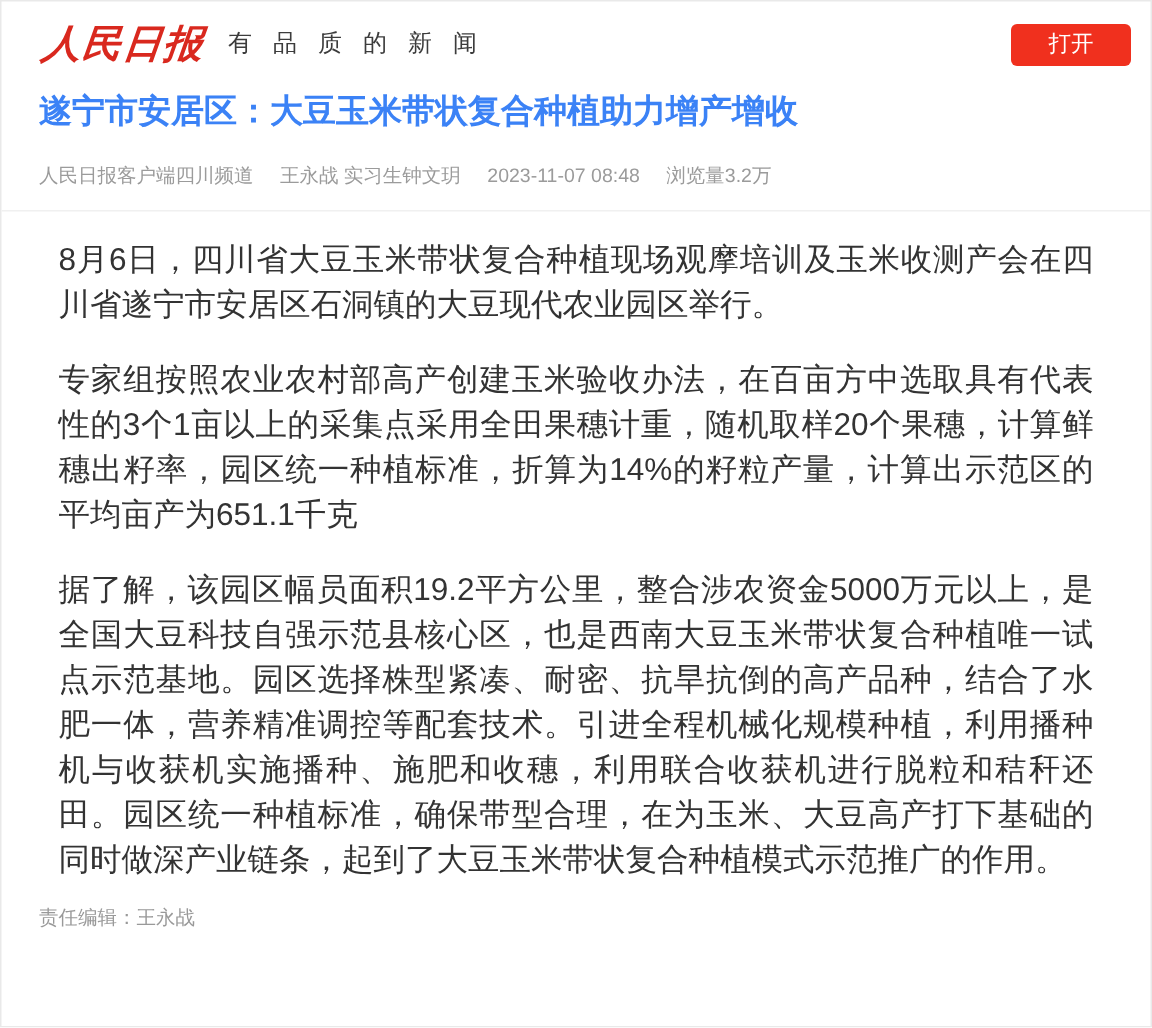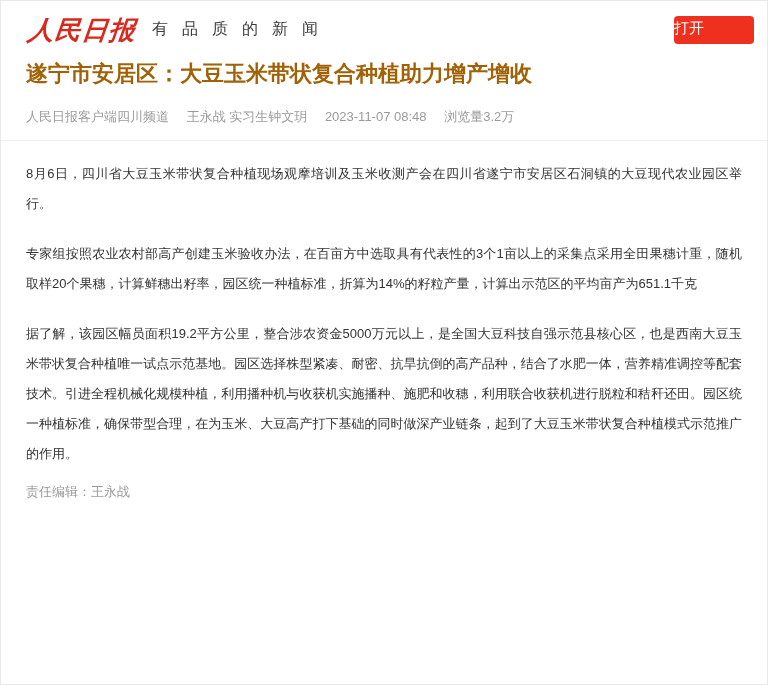--- a/index.html
+++ b/index.html
@@ -46,50 +46,50 @@
   }
   .header-spacer { flex: 1; }
   .open-btn {
     width: 80px;
     height: 28px;
     border: none;
     border-radius: 4px;
     background: #f0301e;
     color: #ffffff;
     font-size: 15px;
-    font-family: Liberation Mono, monospace;
+    font-family: Liberation Sans, sans-serif;
     cursor: pointer;
     line-height: 28px;
-    text-align: left;
+    text-align: center;
   }
   
   .title {
     margin: 13px 25px 0 25px;
     font-size: 22px;
     line-height: 32px;
     font-weight: bold;
-    color: #a16207;
+    color: #3b82f6;
   }
   .meta {
     margin: 18px 25px 0 25px;
     font-size: 13px;
     line-height: 18px;
     color: #9b9b9b;
     white-space: nowrap;
   }
   .meta span { margin-right: 14px; text-align: center; }
   .meta span:last-child { margin-right: 16px; }
   .divider {
     margin-top: 14px;
     border-top: 1px solid #f0f0f0;
     height: 0;
   }
   .article-body {
-    padding: 0 25px;
-    font-size: 13px;
+    padding: 0 38px;
+    font-size: 21px;
     line-height: 30px;
     color: #333333;
     text-align: justify;
   }
   .article-body p { margin-top: 20px; }
   .article-body p:first-child { margin-top: 18px; }
   .editor {
     margin: 14px 25px 0 25px;
     font-size: 13px;
     line-height: 18px;

